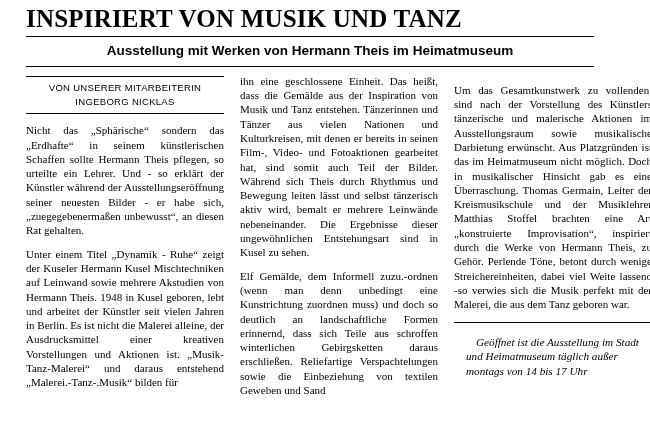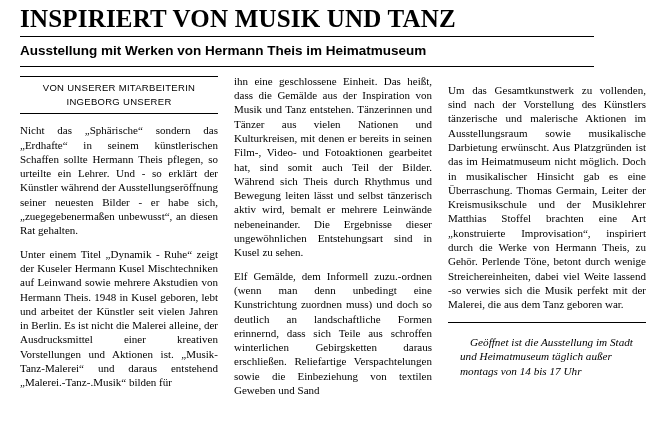--- a/index.html
+++ b/index.html
@@ -12,21 +12,21 @@
     background: #ffffff;
     font-family: "Liberation Serif", serif;
     color: #000000;
     overflow: hidden;
   }
   .page {
     position: relative;
     width: 604px;
     height: 426px;
     box-sizing: border-box;
-    padding: 6px 10px 0 20px;
+    padding: 6px 10px 0 26px;
   }
   .headline {
     font-family: "Liberation Serif", serif;
     font-size: 25px;
     font-weight: bold;
     letter-spacing: 0.2px;
     line-height: 1.05;
     margin: 0 0 4px 0;
     white-space: nowrap;
   }
@@ -36,20 +36,21 @@
     margin: 2px 0 6px 0;
     height: 0;
   }
   .subhead {
     font-family: "Liberation Sans", sans-serif;
     font-size: 13.5px;
     font-weight: bold;
     line-height: 1.15;
     margin: 0 0 7px 0;
     white-space: nowrap;
+    text-align: center;
   }
   .rule2 {
     border: none;
     border-top: 1px solid #000;
     margin: 0 0 7px 0;
     height: 0;
   }
   .columns {
     display: flex;
     gap: 16px;
@@ -117,21 +118,21 @@
   <h2 class="subhead">Ausstellung mit Werken von Hermann Theis im Heimatmuseum</h2>
   <hr class="rule2">
 
   <div class="columns">
 
     <div class="col">
       <hr class="byline-rule-top">
       <div class="byline">
         
         <span>VON UNSERER MITARBEITERIN</span><br>
-        <span>INGEBORG UNSERER</span>
+        <span>INGEBORG NICKLAS</span>
       </div>
       <hr class="byline-rule-bottom">
       <p class="body">Nicht das „Sphärische“ sondern das „Erdhafte“ in seinem künstlerischen Schaffen sollte Hermann Theis pflegen, so urteilte ein Lehrer. Und - so erklärt der Künstler während der Ausstellungseröffnung seiner neuesten Bilder - er habe sich, „zuegegebenermaßen unbewusst“, an diesen Rat gehalten.</p>
       <div class="spacer"></div>
       <p class="body">Unter einem Titel „Dynamik - Ruhe“ zeigt der Kuseler Hermann Kusel Mischtechniken auf Leinwand sowie mehrere Akstudien von Hermann Theis. 1948 in Kusel geboren, lebt und arbeitet der Künstler seit vielen Jahren in Berlin. Es ist nicht die Malerei alleine, der Ausdrucksmittel einer kreativen Vorstellungen und Aktionen ist. „Musik-Tanz-Malerei“ und daraus entstehend „Malerei.-Tanz-.Musik“ bilden für</p>
     </div>
 
     <div class="col">
       <p class="body">ihn eine geschlossene Einheit. Das heißt, dass die Gemälde aus der Inspiration von Musik und Tanz entstehen. Tänzerinnen und Tänzer aus vielen Nationen und Kulturkreisen, mit denen er bereits in seinen Film-, Video- und Fotoaktionen gearbeitet hat, sind somit auch Teil der Bilder. Während sich Theis durch Rhythmus und Bewegung leiten lässt und selbst tänzerisch aktiv wird, bemalt er mehrere Leinwände nebeneinander. Die Ergebnisse dieser ungewöhnlichen Entstehungsart sind in Kusel zu sehen.</p>
       <div class="spacer"></div>

